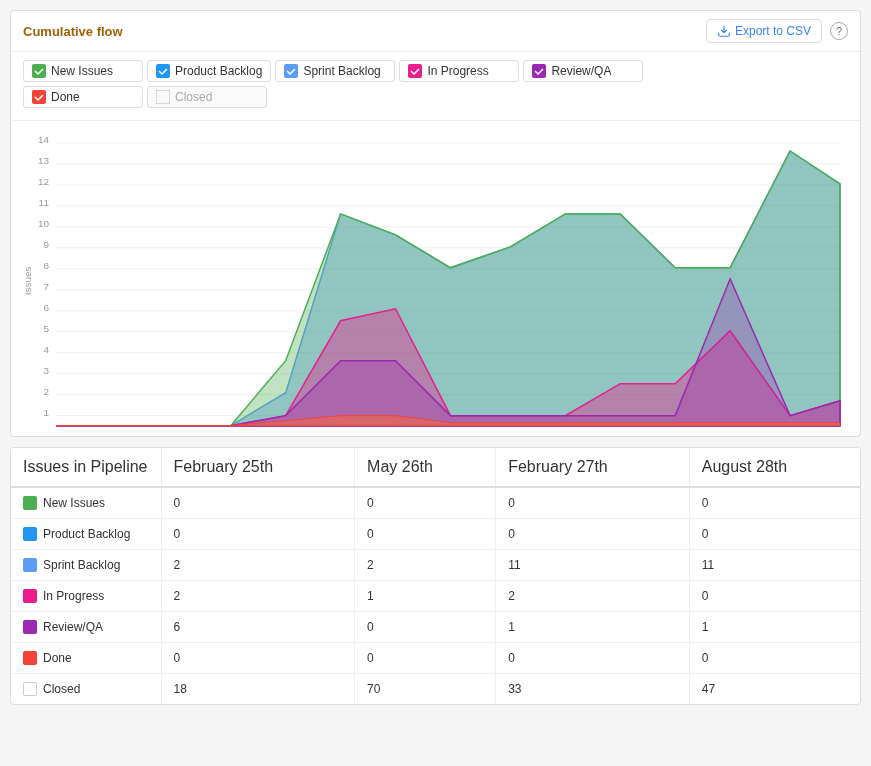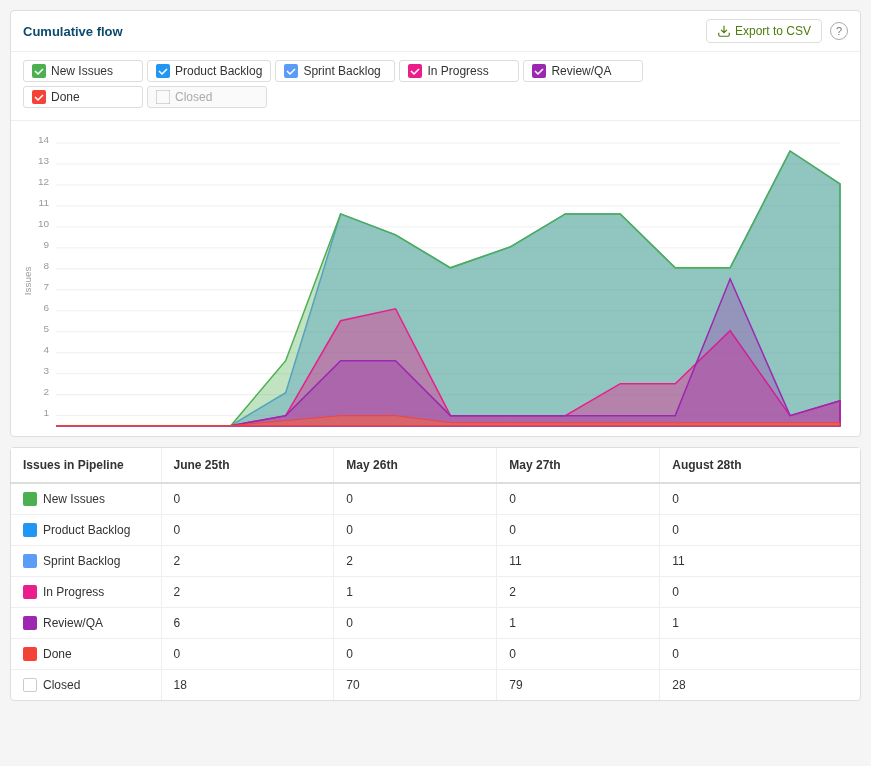--- a/index.html
+++ b/index.html
@@ -3,41 +3,41 @@
   <meta charset="utf-8">
   <style>
     * { box-sizing: border-box; margin: 0; padding: 0; }
     body { font-family: -apple-system, BlinkMacSystemFont, 'Segoe UI', sans-serif; background: #f5f5f5; font-size: 13px; color: #333; }
 
     .main-container { padding: 10px; }
 
     
     .chart-panel { background: #fff; border: 1px solid #ddd; border-radius: 4px; margin-bottom: 10px; }
     .chart-header { display: flex; align-items: center; justify-content: space-between; padding: 8px 12px; border-bottom: 1px solid #eee; }
-    .chart-title { font-size: 13px; font-weight: 600; color: #0c4a6e; }
+    .chart-title { font-size: 13px; font-weight: 600; color: #a16207; }
     .chart-header-right { display: flex; align-items: center; gap: 8px; }
-    .export-btn { display: flex; align-items: center; gap: 4px; padding: 4px 10px; border: 1px solid #ddd; border-radius: 4px; background: #fff; cursor: pointer; font-size: 12px; color: #4d7c0f; }
+    .export-btn { display: flex; align-items: center; gap: 4px; padding: 4px 10px; border: 1px solid #ddd; border-radius: 4px; background: #fff; cursor: pointer; font-size: 12px; color: #3b82f6; }
     .help-icon { width: 18px; height: 18px; border-radius: 50%; border: 1px solid #aaa; display: flex; align-items: center; justify-content: center; font-size: 11px; color: #777; cursor: pointer; }
 
     
     .legend-area { padding: 8px 12px; border-bottom: 1px solid #eee; }
     .legend-row { display: flex; align-items: center; flex-wrap: wrap; gap: 4px; margin-bottom: 4px; }
     .legend-item { display: flex; align-items: center; gap: 5px; padding: 3px 8px; border: 1px solid #ddd; border-radius: 3px; cursor: pointer; font-size: 12px; min-width: 120px; }
     .legend-item.unchecked { background: #fafafa; color: #aaa; }
     .legend-checkbox { width: 14px; height: 14px; border-radius: 2px; display: flex; align-items: center; justify-content: center; flex-shrink: 0; }
     .legend-checkbox.checked svg { display: block; }
     .legend-label { font-size: 12px; }
 
     
     .chart-area { padding: 10px 10px 5px 10px; position: relative; }
 
     
     .table-panel { background: #fff; border: 1px solid #ddd; border-radius: 4px; }
     .data-table { width: 100%; border-collapse: collapse; }
-    .data-table th { background: #fff; padding: 10px 12px; text-align: left; font-weight: 700; font-size: 12px; border-bottom: 2px solid #ddd; border-right: 1px solid #eee; }
+    .data-table th { background: #fff; padding: 10px 12px; text-align: left; font-weight: 400; font-size: 16px; border-bottom: 2px solid #ddd; border-right: 1px solid #eee; }
     .data-table td { padding: 8px 12px; border-bottom: 1px solid #eee; border-right: 1px solid #eee; font-size: 12px; vertical-align: middle; }
     .data-table tr:last-child td { border-bottom: none; }
     .data-table td:last-child, .data-table th:last-child { border-right: none; }
     .pipeline-label { display: flex; align-items: center; gap: 6px; }
     .color-box { width: 14px; height: 14px; border-radius: 2px; flex-shrink: 0; }
     .color-box.outline { border: 1px solid #ccc; background: #fff; }
   </style>
 </head>
 <body>
 
@@ -196,23 +196,23 @@
         <text x="770" y="310" font-size="9" fill="#999" text-anchor="middle">Sat 27</text>
       </svg>
     </div>
   </div>
 
   <div class="table-panel">
     <table class="data-table">
       <thead>
         <tr>
           <th style="width:150px;">Issues in Pipeline</th>
-          <th>June 25th</th>
+          <th>February 25th</th>
           <th>May 26th</th>
-          <th>May 27th</th>
+          <th>February 27th</th>
           <th>August 28th</th>
         </tr>
       </thead>
       <tbody id="table-body">
       <tr>
             <td>
     <div class="pipeline-label">
       <div class="color-box" style="background:#4caf50; border: none;"></div>
       <span>New Issues</span>
     </div>
@@ -284,20 +284,20 @@
           </tr>
           <tr>
             <td>
     <div class="pipeline-label">
       <div class="color-box outline" style="background:#fff; border: 1px solid #ccc;"></div>
       <span>Closed</span>
     </div>
   </td>
             <td>18</td>
             <td>70</td>
-            <td>79</td>
-            <td>28</td>
+            <td>33</td>
+            <td>47</td>
           </tr>
         </tbody>
     </table>
   </div>
 
 </div>
 
 </body></html>

